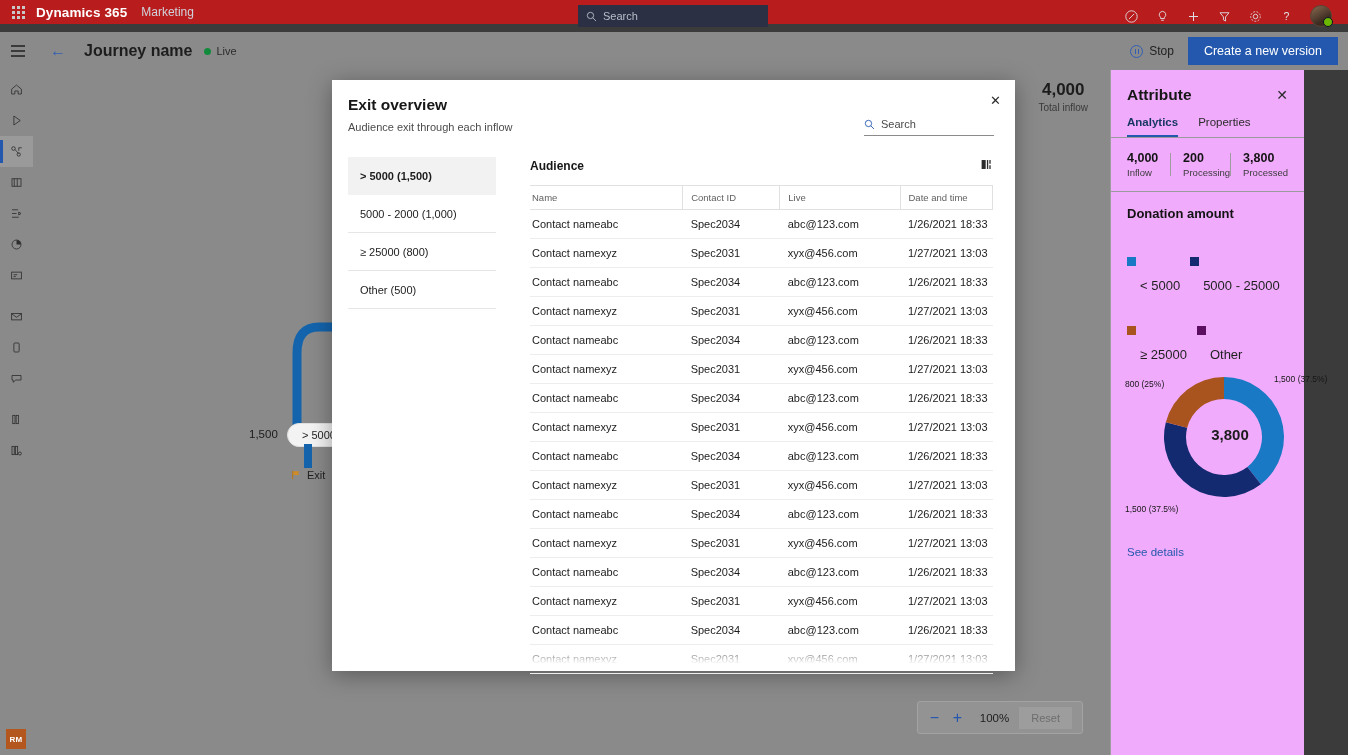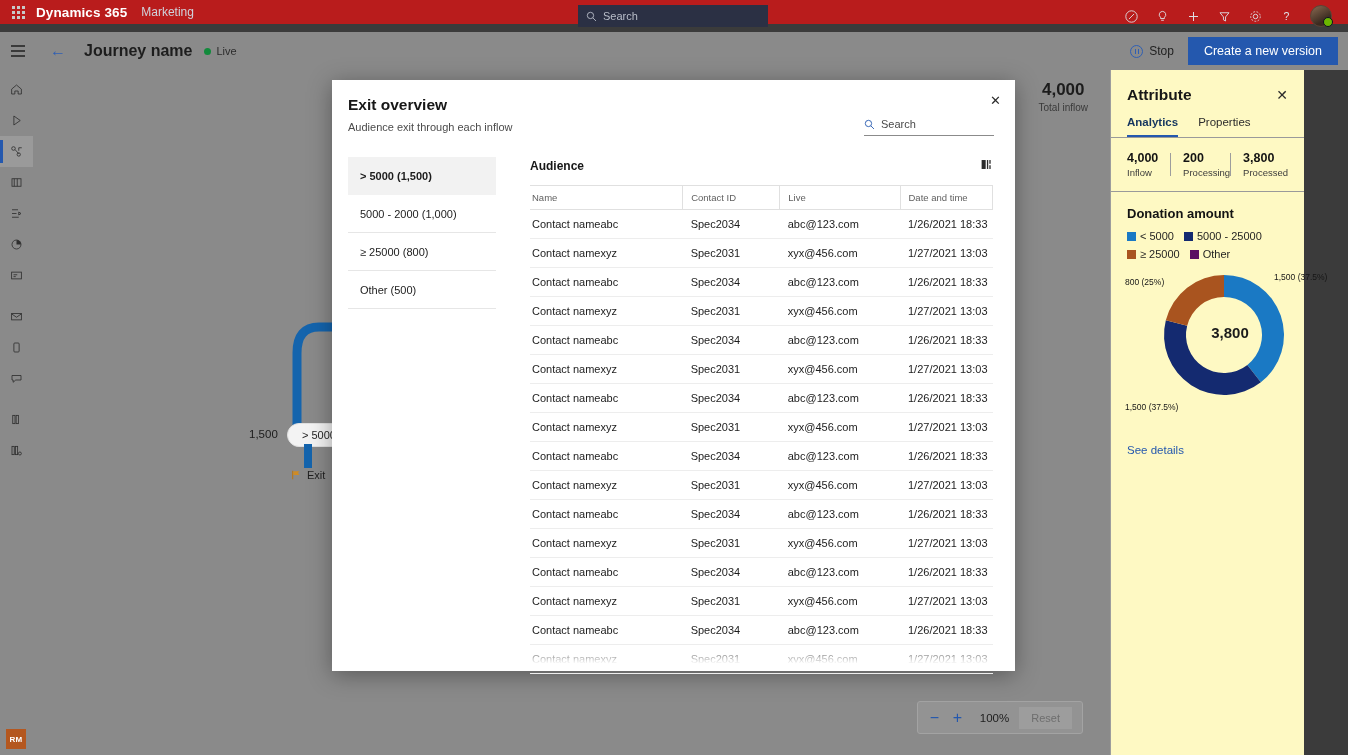--- a/index.html
+++ b/index.html
@@ -98,39 +98,39 @@
     background: #939393; border: 1px solid #a3a3a3; border-radius: 3px;
     display: flex; align-items: center; gap: 10px; padding: 0 10px;
   }
   .zoomctl .zbtn { color: #2458ae; font-size: 16px; cursor: pointer; width: 16px; text-align: center; line-height: 1; }
   .zoom-val { font-size: 11.5px; color: #1d1d1d; margin-left: 6px; }
   .reset-btn { margin-left: auto; background: #9d9d9d; color: #6e6e6e; font-size: 11px; padding: 5px 12px; cursor: pointer; }
 
   
   .attrpanel {
     position: absolute; left: 1110px; top: 70px; width: 194px; height: 685px;
-    background: #fef9c3; border-left: 1px solid #9d9d9d;
+    background: #f0abfc; border-left: 1px solid #9d9d9d;
   }
   .attr-head { display: flex; align-items: center; justify-content: space-between; padding: 16px 16px 0 16px; }
   .attr-title { font-size: 15.5px; color: #171717; font-weight: 600; }
   .attr-close { color: #2b2b2b; font-size: 14px; cursor: pointer; line-height: 1; }
   .attr-tabs { display: flex; gap: 20px; padding: 12px 16px 0 16px; border-bottom: 1px solid #9a9a9a; }
   .attr-tab { font-size: 11.5px; color: #2b2b2b; padding-bottom: 7px; cursor: pointer; }
   .attr-tab.active { color: #14355f; border-bottom: 2px solid #2458ae; font-weight: 600; }
   .stats { display: flex; padding: 13px 16px 13px 16px; border-bottom: 1px solid #9a9a9a; }
   .stat { flex: 1; position: relative; }
   .stat + .stat { padding-left: 13px; }
   .stat + .stat::before { content: ""; position: absolute; left: 0; top: 2px; bottom: 2px; width: 1px; background: #9d9d9d; }
   .stat-num { font-size: 12.5px; color: #131313; font-weight: 700; }
   .stat-lbl { font-size: 9.5px; color: #3b3b3b; margin-top: 2px; }
   .donation-h { font-size: 13px; color: #131313; padding: 14px 16px 0 16px; font-weight: 600; }
   .legend { display: flex; flex-wrap: wrap; gap: 6px 10px; padding: 9px 16px 0 16px; }
   .leg { display: flex; align-items: center; gap: 4px; }
   .leg i { width: 9px; height: 9px; display: block; }
-  .leg span { font-size: 11px; color: #1f1f1f; }
+  .leg span { font-size: 13px; color: #1f1f1f; margin-top: 48px; }
   .donut-wrap { position: relative; width: 238px; height: 170px; }
   .donut-center { position: absolute; left: 0; right: 0; top: 64px; text-align: center; font-size: 15px; color: #1b1b1b; font-weight: 600; }
   .dlabel { position: absolute; font-size: 8.5px; color: #161616; }
   .see-details { padding: 0 16px; margin-top: 14px; font-size: 11.5px; color: #2458ae; cursor: pointer; }
 
   
   .modal {
     position: absolute; left: 332px; top: 80px; width: 683px; height: 591px;
     background: #ffffff; box-shadow: 0 4px 22px rgba(0,0,0,.35);
   }

